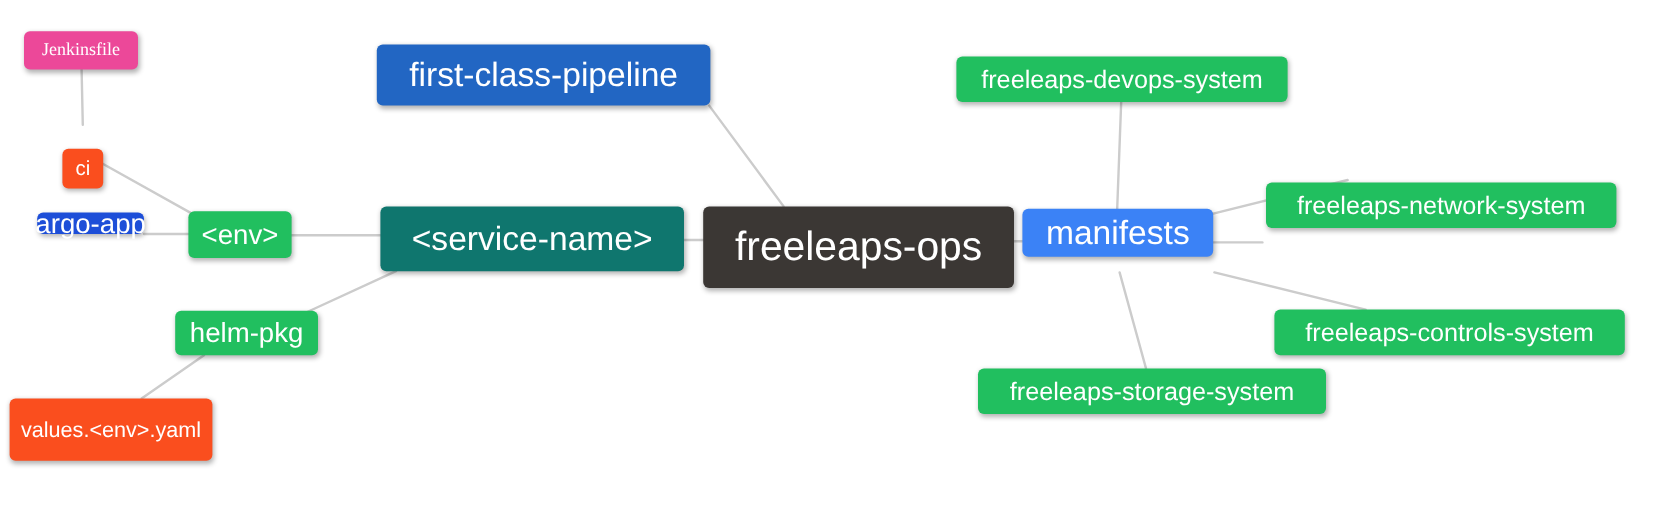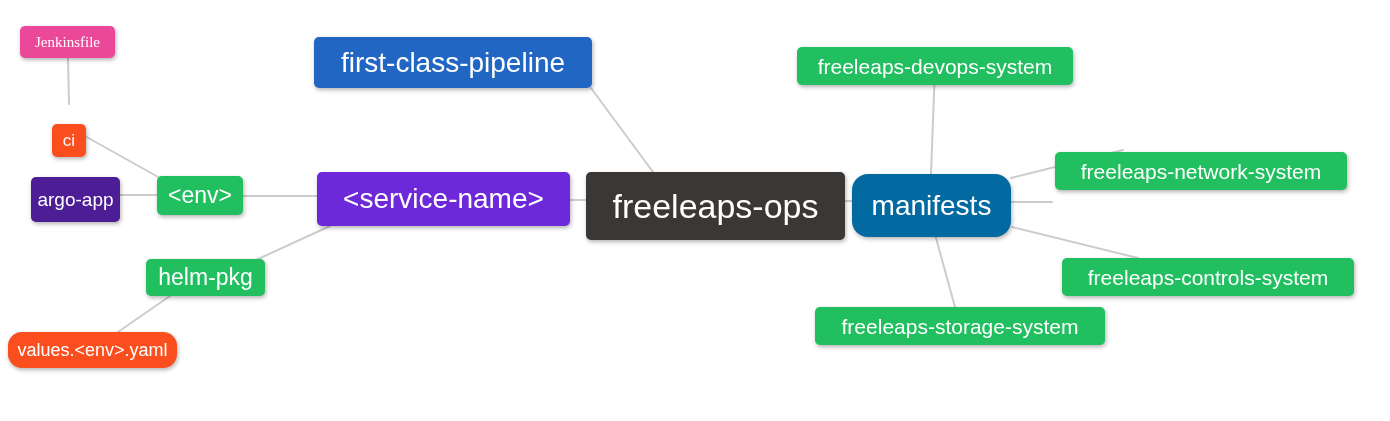--- a/index.html
+++ b/index.html
@@ -54,25 +54,25 @@
       <line x1="845" y1="201" x2="852" y2="201" stroke="#cccccc" stroke-width="2" stroke-linecap="round"></line>
       <line x1="935" y1="67" x2="931" y2="174" stroke="#cccccc" stroke-width="2" stroke-linecap="round"></line>
       <line x1="1011" y1="178" x2="1123" y2="150" stroke="#cccccc" stroke-width="2" stroke-linecap="round"></line>
       <line x1="1011" y1="202" x2="1052" y2="202" stroke="#cccccc" stroke-width="2" stroke-linecap="round"></line>
       <line x1="1012" y1="227" x2="1138" y2="258" stroke="#cccccc" stroke-width="2" stroke-linecap="round"></line>
       <line x1="933" y1="227" x2="955" y2="307" stroke="#cccccc" stroke-width="2" stroke-linecap="round"></line>
     </svg>
 
 <div class="node" style="left: 586px; top: 172px; width: 259px; height: 68px; background: rgb(59, 55, 52); color: rgb(255, 255, 255); font-size: 34px;">freeleaps-ops</div>
     <div class="node" style="left: 314px; top: 37px; width: 278px; height: 51px; background: rgb(34, 102, 195); color: rgb(255, 255, 255); font-size: 28px; text-align: right;">first-class-pipeline</div>
-    <div class="node" style="left: 317px; top: 172px; width: 253px; height: 54px; background: #6d28d9; color: rgb(255, 255, 255); font-size: 28px;">&lt;service-name&gt;</div>
-    <div class="node" style="left: 852px; top: 174px; width: 159px; height: 63px; background: #0369a1; color: rgb(255, 255, 255); font-size: 28px; border-radius: 16px;">manifests</div>
+    <div class="node" style="left: 317px; top: 172px; width: 253px; height: 54px; background: #0f766e; color: rgb(255, 255, 255); font-size: 28px;">&lt;service-name&gt;</div>
+    <div class="node" style="left: 852px; top: 174px; width: 159px; height: 40px; background: #3b82f6; color: rgb(255, 255, 255); font-size: 28px;">manifests</div>
     <div class="node" style="left: 157px; top: 176px; width: 86px; height: 39px; background: rgb(33, 191, 95); color: rgb(255, 255, 255); font-size: 23px;">&lt;env&gt;</div>
     <div class="node" style="left: 146px; top: 259px; width: 119px; height: 37px; background: rgb(33, 191, 95); color: rgb(255, 255, 255); font-size: 23px;">helm-pkg</div>
     <div class="node" style="left: 52px; top: 104px; width: 34px; height: 33px; background: rgb(250, 78, 30); color: rgb(255, 255, 255); font-size: 17px; margin-top: 20px;">ci</div>
-    <div class="node" style="left: 31px; top: 177px; width: 89px; height: 45px; background: #4c1d95; color: rgb(255, 255, 255); font-size: 19px;">argo-app</div>
+    <div class="node" style="left: 31px; top: 177px; width: 89px; height: 18px; background: #1d4ed8; color: rgb(255, 255, 255); font-size: 23px;">argo-app</div>
     <div class="node" style="left: 20px; top: 26px; width: 95px; height: 32px; background: #ec4899; color: rgb(255, 255, 255); font-size: 15px; font-family: Liberation Serif, serif;">Jenkinsfile</div>
-    <div class="node" style="left: 8px; top: 332px; width: 169px; height: 36px; background: rgb(250, 78, 30); color: rgb(255, 255, 255); font-size: 18px; border-radius: 14px;">values.&lt;env&gt;.yaml</div>
+    <div class="node" style="left: 8px; top: 332px; width: 169px; height: 52px; background: rgb(250, 78, 30); color: rgb(255, 255, 255); font-size: 18px;">values.&lt;env&gt;.yaml</div>
     <div class="node" style="left: 797px; top: 29px; width: 276px; height: 38px; background: rgb(33, 191, 95); color: rgb(255, 255, 255); font-size: 21px; margin-top: 18px;">freeleaps-devops-system</div>
     <div class="node" style="left: 1055px; top: 112px; width: 292px; height: 38px; background: rgb(33, 191, 95); color: rgb(255, 255, 255); font-size: 21px; margin-top: 40px;">freeleaps-network-system</div>
     <div class="node" style="left: 1062px; top: 258px; width: 292px; height: 38px; background: rgb(33, 191, 95); color: rgb(255, 255, 255); font-size: 21px;">freeleaps-controls-system</div>
     <div class="node" style="left: 815px; top: 307px; width: 290px; height: 38px; background: rgb(33, 191, 95); color: rgb(255, 255, 255); font-size: 21px;">freeleaps-storage-system</div>
   </div>
 
 </body></html>

